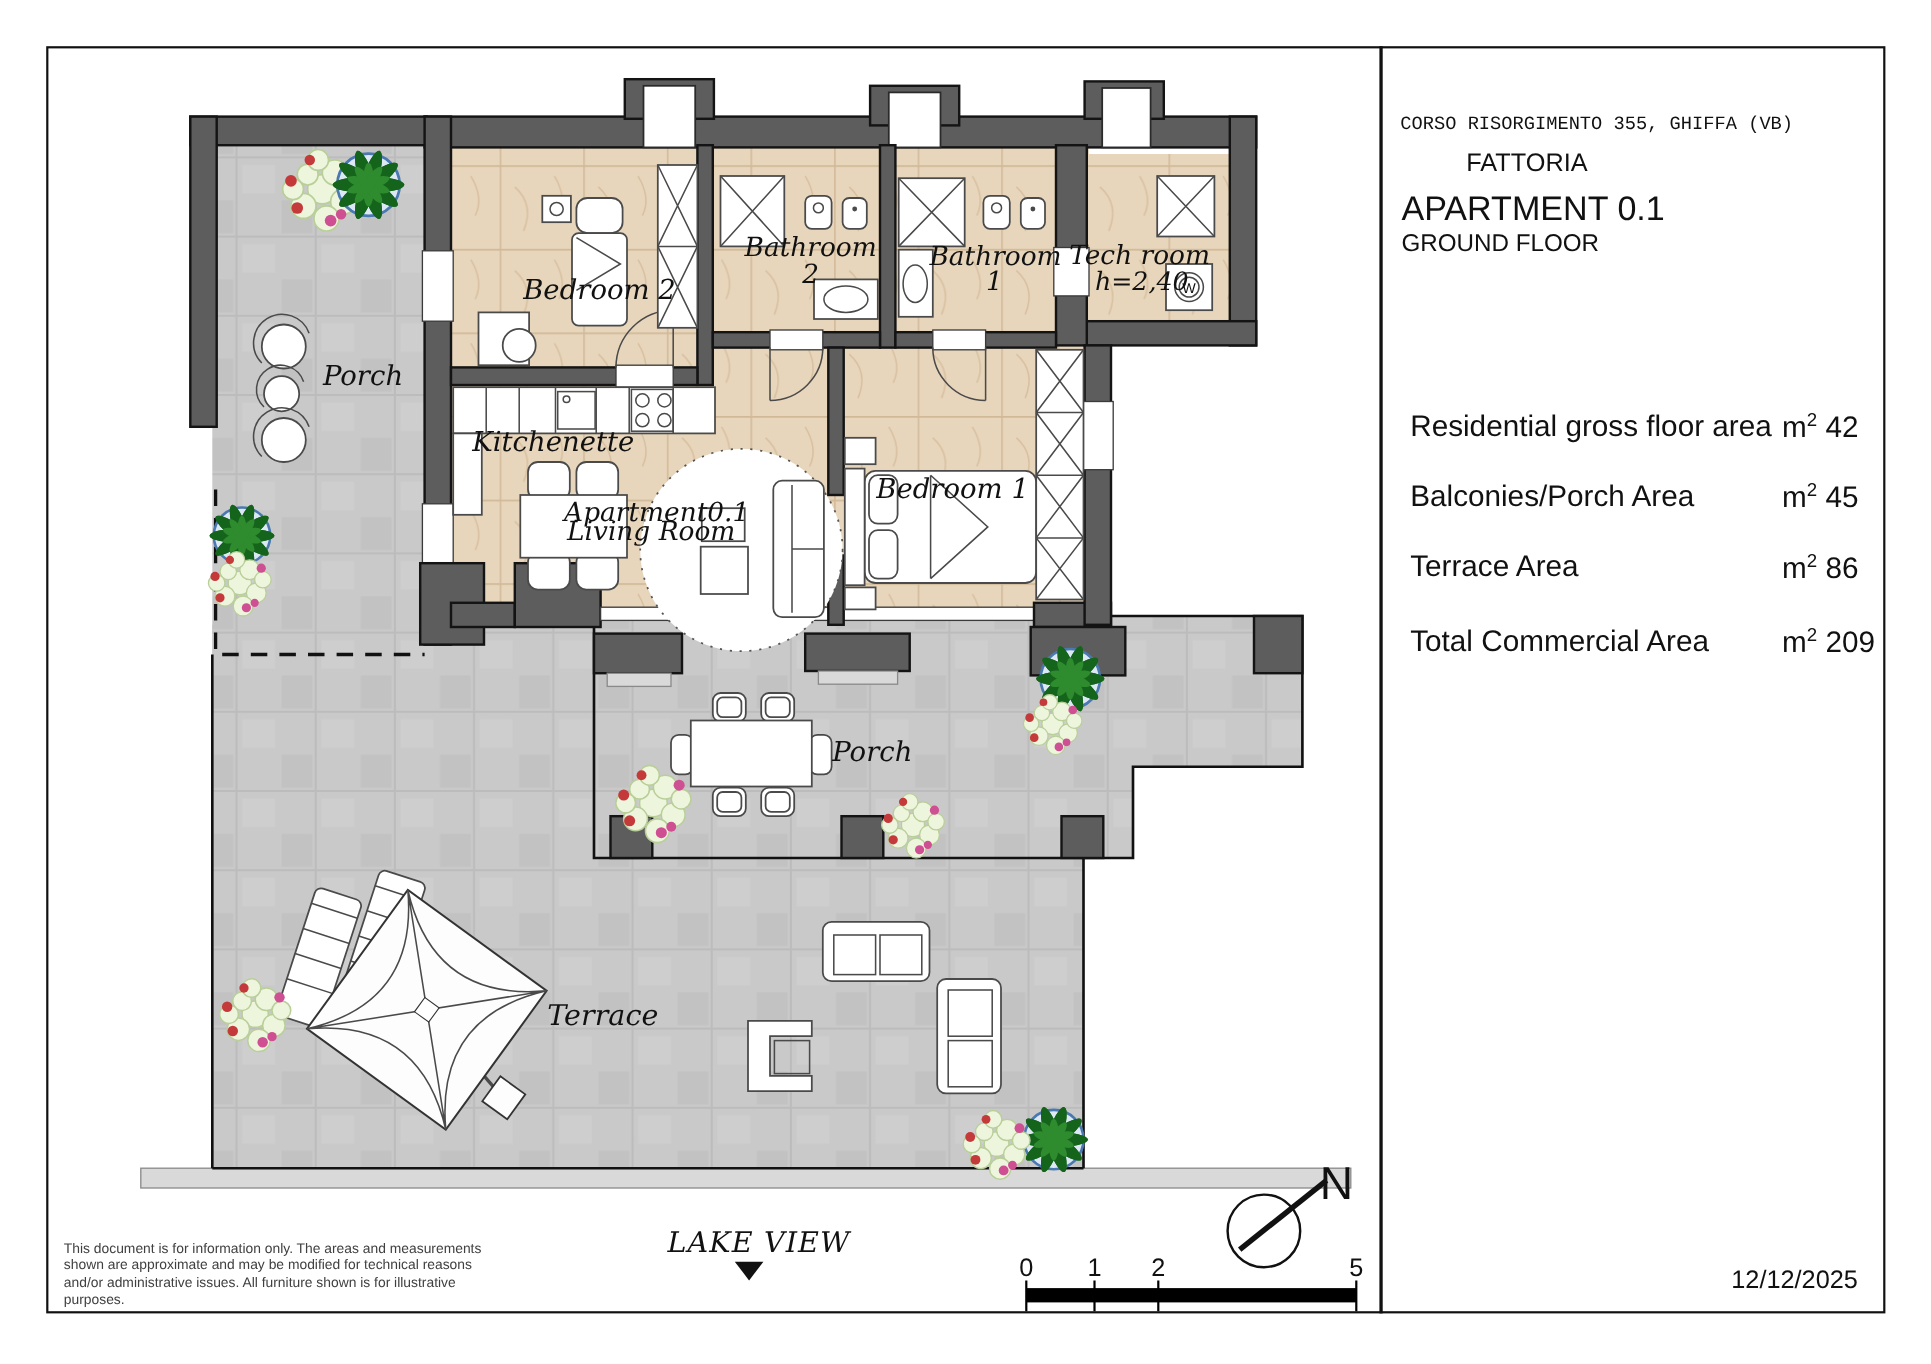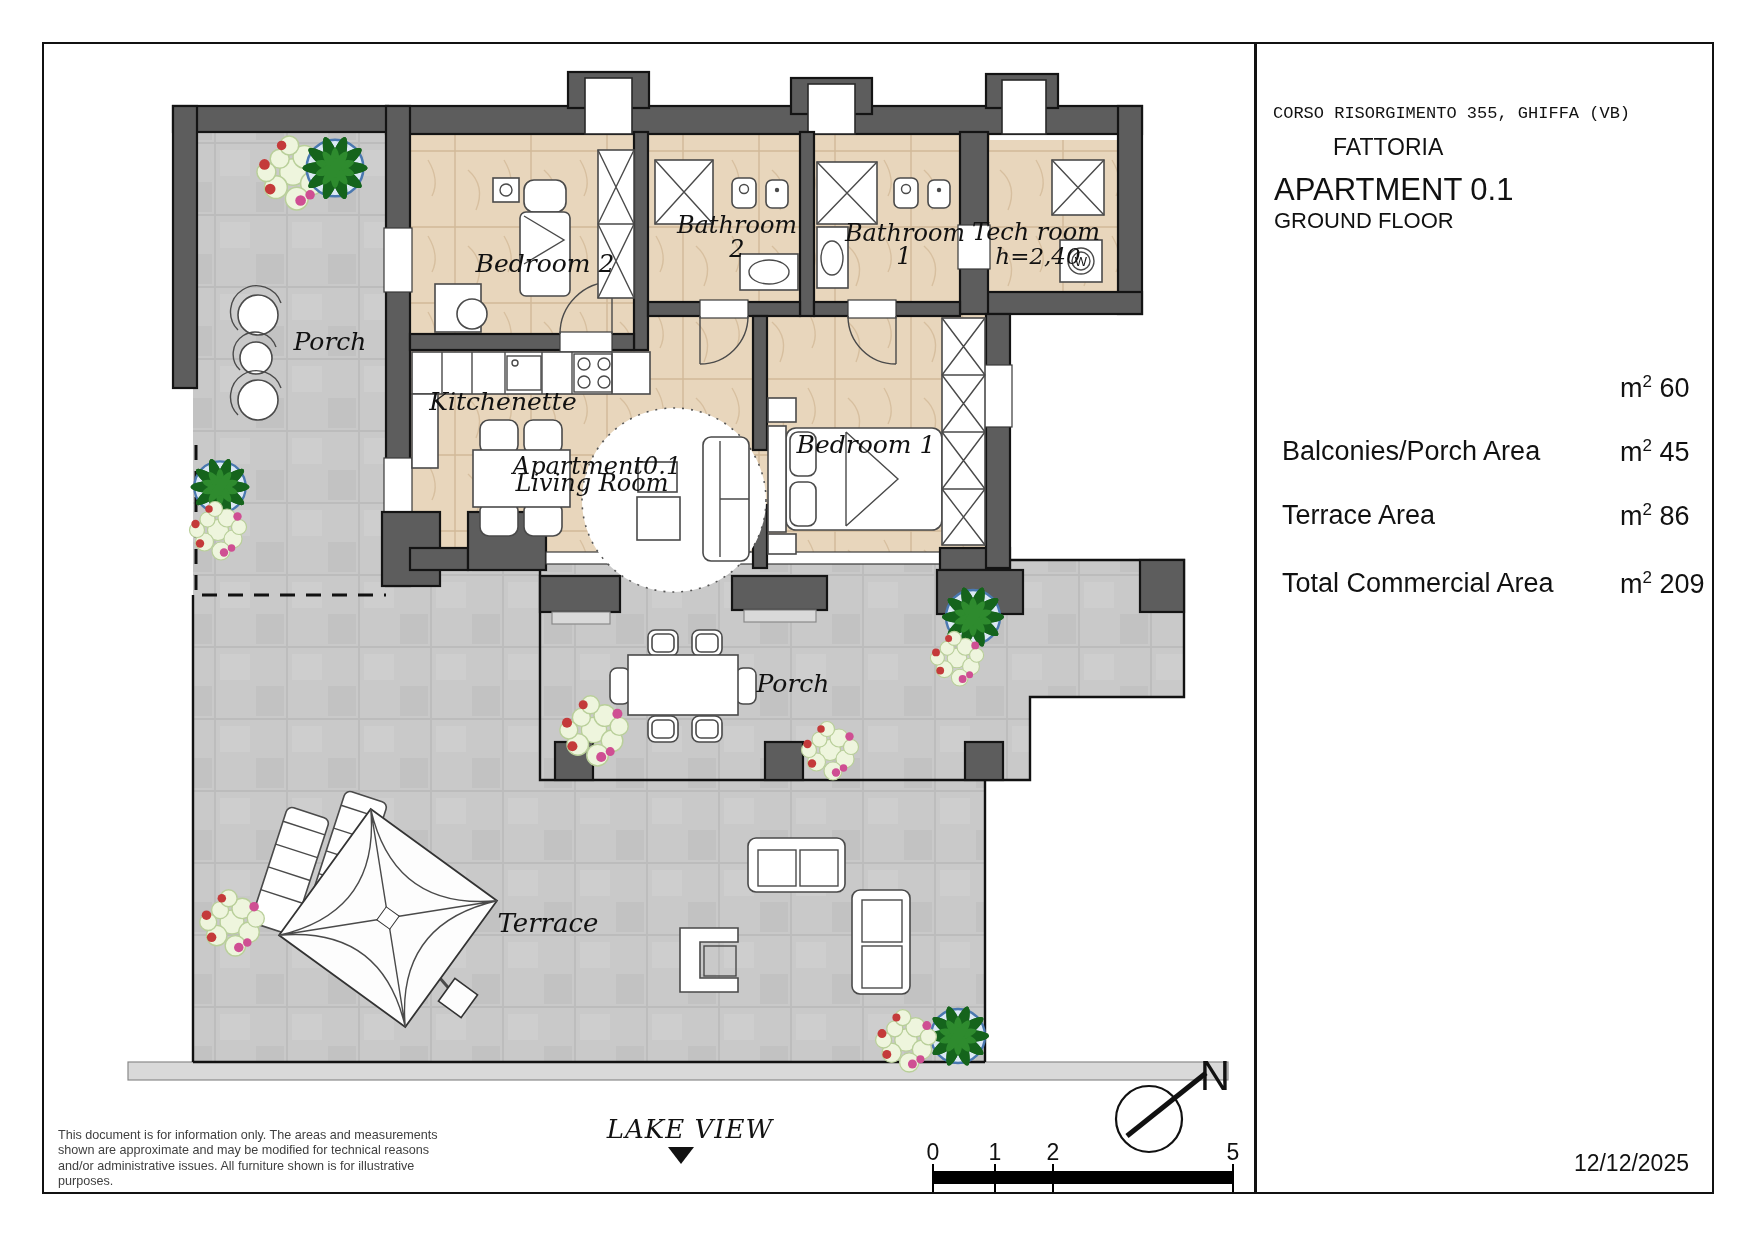--- a/index.html
+++ b/index.html
@@ -355,21 +355,22 @@
       <text class="nlbl" x="1215" y="1090" font-size="42" text-anchor="middle">N</text>
     </g>
   </svg>
 
   <div class="tb tb-address">CORSO RISORGIMENTO 355, GHIFFA (VB)</div>
   <div class="tb tb-building">FATTORIA</div>
   <div class="tb tb-unit">APARTMENT 0.1</div>
   <div class="tb tb-floor">GROUND FLOOR</div>
 
   <div class="area-row r1">
-    <span class="aval"><span>m</span><sup>2</sup> <span>60</span></span>
+    <span>Residential gross floor area</span>
+    <span class="aval"><span>m</span><sup>2</sup> <span>42</span></span>
   </div>
   <div class="area-row r2">
     <span>Balconies/Porch Area</span>
     <span class="aval"><span>m</span><sup>2</sup> <span>45</span></span>
   </div>
   <div class="area-row r3">
     <span>Terrace Area</span>
     <span class="aval"><span>m</span><sup>2</sup> <span>86</span></span>
   </div>
   <div class="area-row r4">

